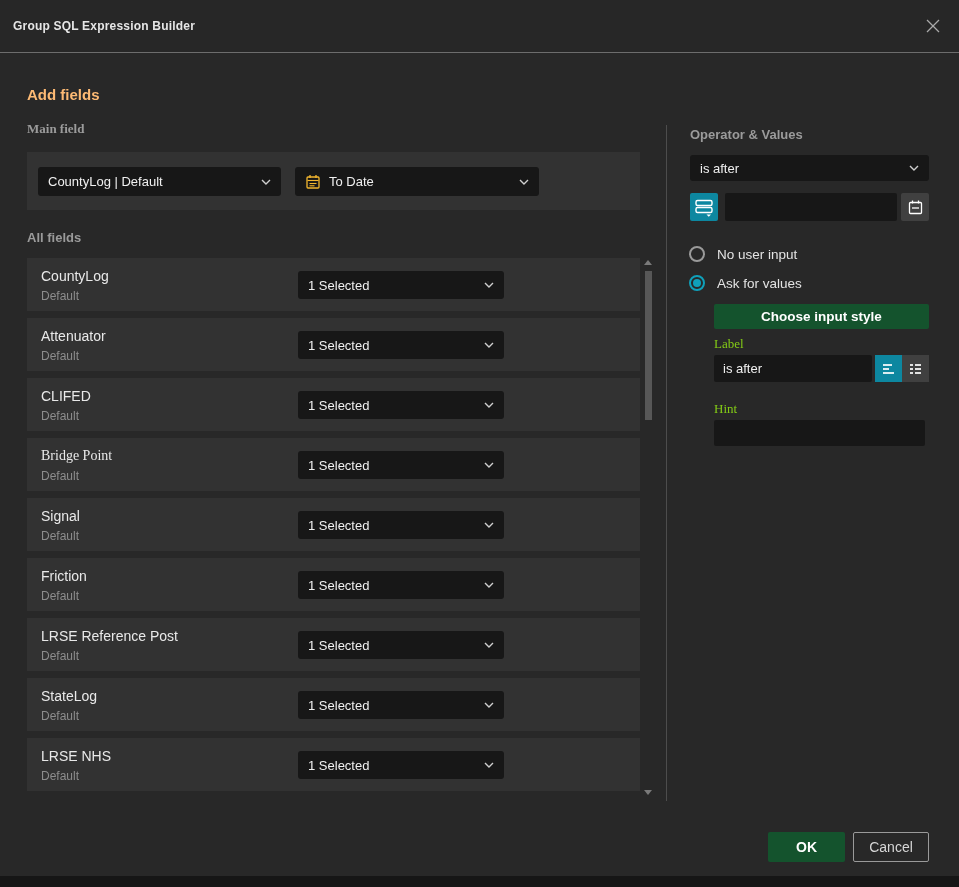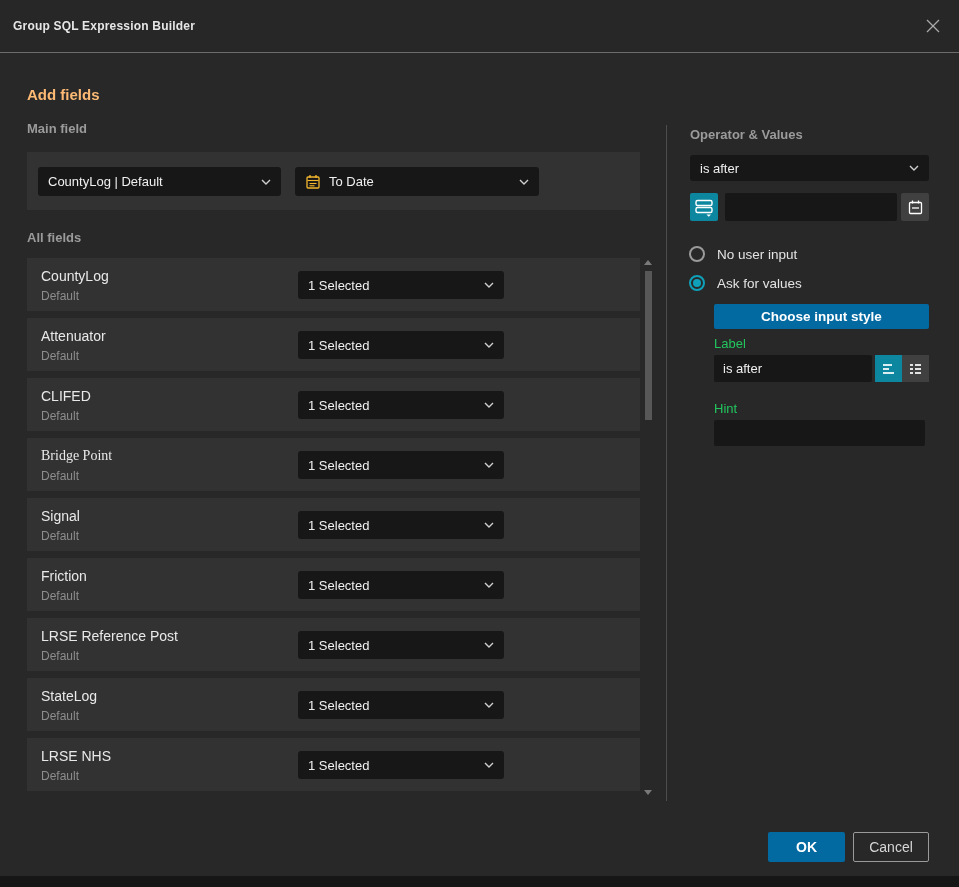--- a/index.html
+++ b/index.html
@@ -44,43 +44,43 @@
   .gray-btn{background:#404040;}
   .txt-input{background:#171717;border:none;color:#f0f0f0;font-size:13px;padding:0 9px;
              box-sizing:border-box;border-radius:2px;outline:none;}
   .radio-label{font-size:13.5px;color:#e3e3e3;}
   .radio{width:16px;height:16px;border-radius:50%;box-sizing:border-box;cursor:pointer;}
   .radio.off{border:2px solid #9a9a9a;}
   .radio.on{border:2px solid #0fa0ba;display:flex;align-items:center;justify-content:center;}
   .radio.on .dot{width:8px;height:8px;border-radius:50%;background:#0fa0ba;}
   .btn{display:flex;align-items:center;justify-content:center;border-radius:2px;cursor:pointer;
        font-size:13.5px;box-sizing:border-box;}
-  .btn-accent{background:#0369a1;color:#ffffff;font-weight:600;}
+  .btn-accent{background:#14532d;color:#ffffff;font-weight:600;}
   .btn-ghost{background:transparent;border:1px solid #9a9a9a;color:#d6d6d6;}
   .icon-btn{width:27px;height:27px;display:flex;align-items:center;justify-content:center;
             cursor:pointer;box-sizing:border-box;}
-  .small-label{font-size:13px;color:#22c55e;}
+  .small-label{font-size:13px;color:#84cc16;font-family:Liberation Serif, serif;}
 </style>
 </head>
 <body>
 
 <div class="dialog">
 
   <div class="titlebar">
     <div class="title">Group SQL Expression Builder</div>
     <div class="close">
       <svg width="18" height="18" viewBox="0 0 18 18">
         <line x1="3" y1="3" x2="15" y2="15" stroke="#a9a9a9" stroke-width="1.3"></line>
         <line x1="15" y1="3" x2="3" y2="15" stroke="#a9a9a9" stroke-width="1.3"></line>
       </svg>
     </div>
   </div>
 
   <div class="abs h-main" style="left:27px;top:86px;">Add fields</div>
-  <div class="abs h-sub" style="left:27px;top:121px;">Main field</div>
+  <div class="abs h-sub" style="left:27px;top:121px;font-family:Liberation Serif, serif;">Main field</div>
 
   <div class="abs panel" style="left:27px;top:152px;width:613px;height:58px;">
     <div class="dd abs" style="left:11px;top:15px;width:243px;height:29px;">
       <span class="grow">CountyLog | Default</span>
       <svg width="10" height="6" viewBox="0 0 10 6">
         <polyline points="1,1 5,5 9,1" fill="none" stroke="#cfcfcf" stroke-width="1.4"></polyline>
       </svg>
     </div>
     <div class="dd abs" style="left:268px;top:15px;width:244px;height:29px;">
       <svg width="16" height="16" viewBox="0 0 16 16" style="margin-right:8px;">

